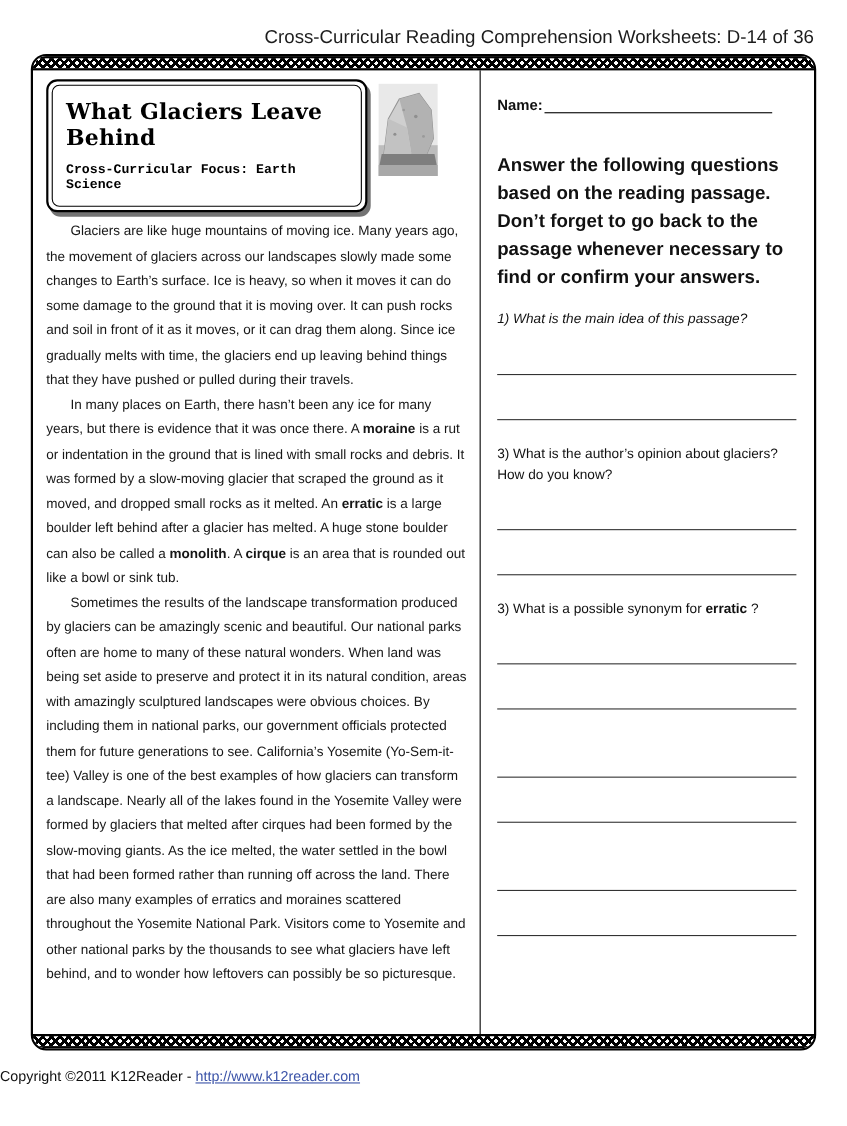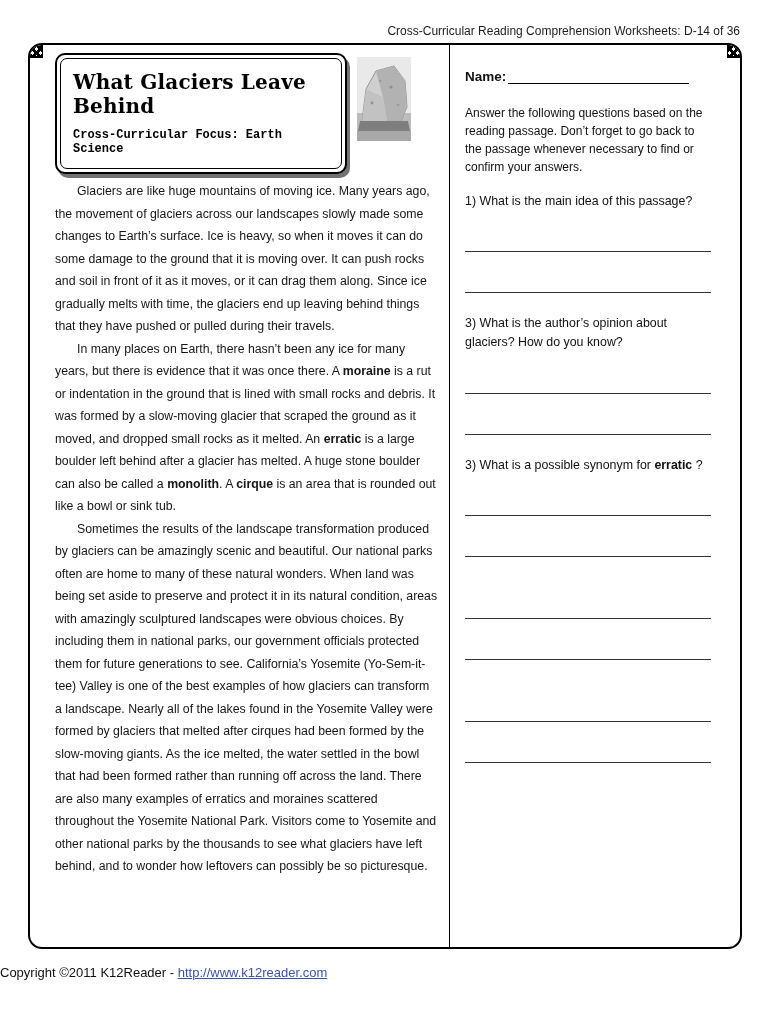--- a/index.html
+++ b/index.html
@@ -3,26 +3,26 @@
 <meta charset="utf-8">
 <style>
   * { margin:0; padding:0; box-sizing:border-box; }
   html,body { background:#ffffff; }
   body {
     width:770px; height:1024px; position:relative; overflow:hidden;
     font-family:"Liberation Sans", sans-serif; color:#111;
   }
   .top-ref {
     text-align:right; padding:24px 30px 0 0;
-    font-size:12px; color:#1c1c1c;
+    font-size:17px; color:#1c1c1c;
   }
   .sheet {
     margin:5px 28px 0 28px; height:906px;
     border:2px solid #000; border-radius:14px; overflow:hidden;
-    display:flex; flex-direction:row; background:#fff;
+    display:flex; flex-direction:column; background:#fff;
   }
   .band {
     height:13px; flex:0 0 13px;
     border-top:2px solid #000; border-bottom:2px solid #000;
     background-color:#fff;
     background-image:
       repeating-linear-gradient(45deg,  #000 0 2.5px, transparent 2.5px 5.5px),
       repeating-linear-gradient(-45deg, #000 0 2.5px, transparent 2.5px 5.5px);
   }
   .columns { flex:1 1 auto; display:flex; min-height:0; }
@@ -52,25 +52,25 @@
   .rock svg { display:block; width:100%; height:100%; }
 
   .passage { margin-top:6px; font-size:12.3px; line-height:22.5px; color:#161616; }
   .psg-par { text-indent:22px; }
   .psg-par b { font-weight:bold; }
 
   .name-row { display:flex; align-items:flex-end; padding-right:24px;text-align:right; }
   .name-label { font-weight:bold; font-size:13.5px; }
   .name-line { flex:1; border-bottom:1.8px solid #000; height:15px; margin-left:2px; }
 
-  .instructions { font-weight:normal; font-size:12px; line-height:1.5; margin-top:20px; padding-right:4px; }
+  .instructions { font-weight:bold; font-size:17px; line-height:1.5; margin-top:34px; padding-right:4px; }
 
   .questions { margin-top:16px; }
   .question { margin-top:21px; }
-  .question:first-child { margin-top:0; }
+  .question:first-child { margin-top:0;font-style:italic; }
   .q-text { font-size:12.4px; line-height:1.55; padding-right:4px; }
   .q-text b { font-weight:bold; }
   .answer-line { height:41px; border-bottom:1.2px solid #333; margin-right:2px; }
 
   .footer { text-align:left; margin-top:16px; font-size:13px; color:#111; }
   .footer a { color:var(--link, #3b53a8); text-decoration:underline; cursor:pointer; }
 </style>
 </head>
 <body>
 

